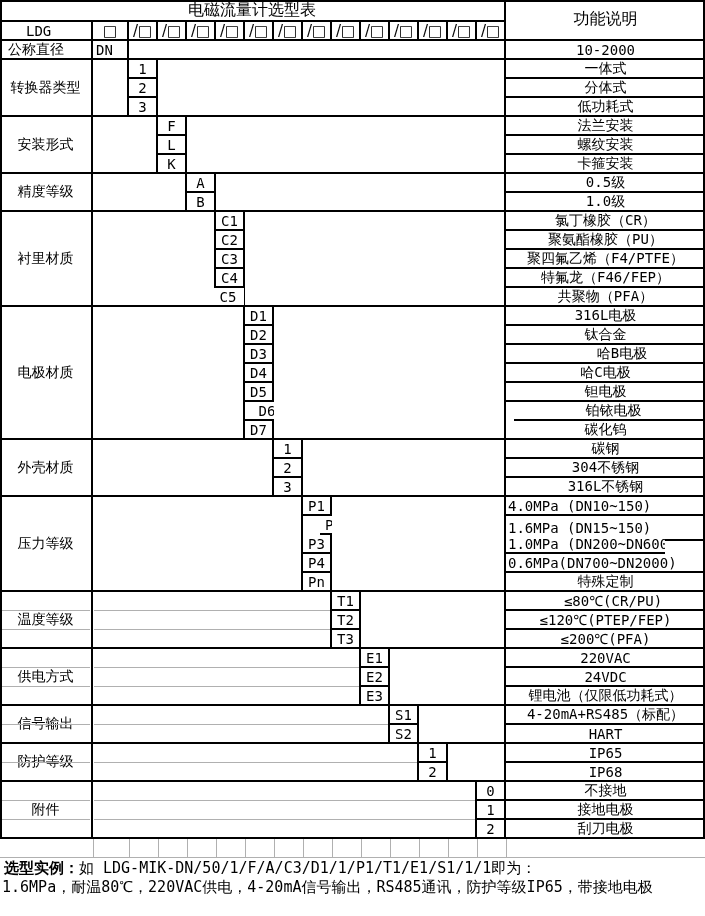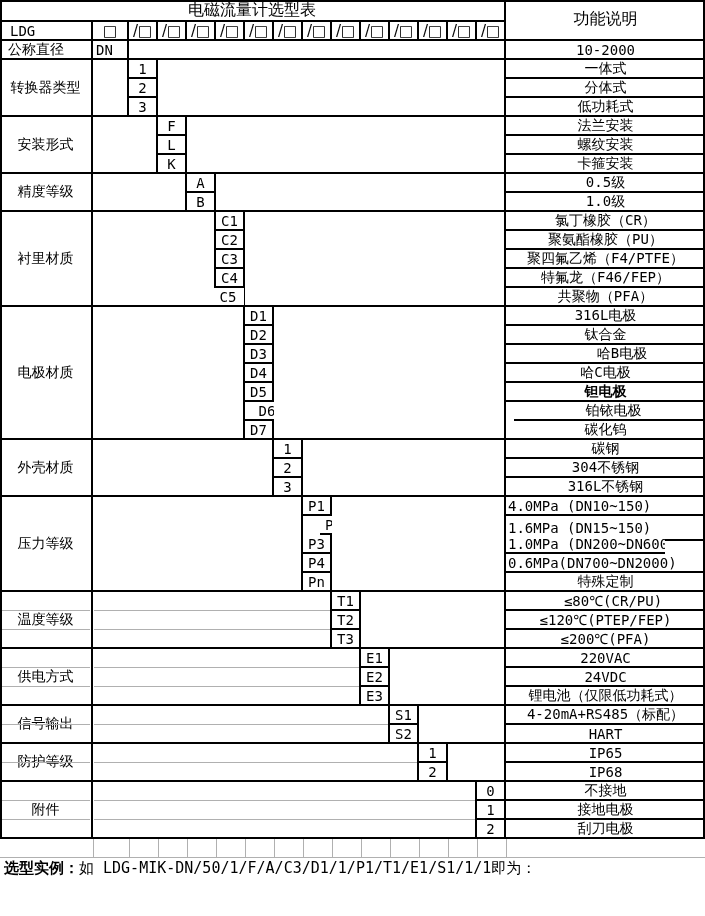--- a/index.html
+++ b/index.html
@@ -3,21 +3,21 @@
 <meta charset="utf-8">
 <style>
   html,body{margin:0;padding:0;background:#ffffff;}
   #stage{position:relative;width:705px;height:916px;background:#ffffff;overflow:hidden;
          font-family:"Liberation Sans","DejaVu Sans",sans-serif;color:#000;}
   .cell{position:absolute;box-sizing:border-box;background:#ffffff;display:flex;align-items:center;
         justify-content:center;font-size:14px;white-space:nowrap;overflow:hidden;z-index:1;}
   .br{border-right:2px solid #000;}
   .bb{border-bottom:2px solid #000;}
   .left{justify-content:flex-start;}
-  .pl10{padding-left:10px;} .pl8{padding-left:8px;} .pl3{padding-left:3px;} .pl2{padding-left:2px;}
+  .pl10{padding-left:26px;} .pl8{padding-left:8px;} .pl3{padding-left:3px;} .pl2{padding-left:2px;}
   .mono{font-family:"DejaVu Sans Mono","Liberation Mono",monospace;}
   .boxes{font-family:"DejaVu Sans","Liberation Sans",sans-serif;font-size:15px;}
   .title-cell{left:0;top:0;width:506px;height:22px;font-size:16px;}
   .func-head{left:506px;top:0;width:199px;height:41px;font-size:16px;}
   #frame{position:absolute;left:0;top:0;width:705px;height:839px;box-sizing:border-box;
          border:2px solid #000;z-index:3;pointer-events:none;}
   .artline{position:absolute;height:1px;z-index:2;pointer-events:none;}
   .spacer-v{position:absolute;width:1px;top:839px;height:18px;z-index:1;}
   .spacer-h{position:absolute;left:0;width:705px;height:1px;top:857px;z-index:1;}
   .footer{position:absolute;left:0;top:858px;width:705px;height:58px;font-size:15px;line-height:19px;
@@ -99,21 +99,21 @@
       <div class="cell br bb mono" style="left: 245px; top: 345px; width: 29px; height: 19px;">D3</div>
       <div class="cell br bb mono" style="left: 245px; top: 364px; width: 29px; height: 19px;">D4</div>
       <div class="cell br bb mono" style="left: 245px; top: 383px; width: 29px; height: 19px;">D5</div>
       <div class="cell br bb mono" style="left: 245px; top: 402px; width: 46px; height: 19px;">D6</div>
       <div class="cell br bb mono" style="left: 245px; top: 421px; width: 29px; height: 19px;">D7</div>
       <div class="cell br bb" style="left: 274px; top: 307px; width: 232px; height: 133px;"></div>
       <div class="cell bb mono" style="left: 506px; top: 307px; width: 199px; height: 19px;">316L电极</div>
       <div class="cell bb mono" style="left: 506px; top: 326px; width: 199px; height: 19px;">钛合金</div>
       <div class="cell bb mono" style="left: 506px; top: 345px; width: 232px; height: 19px;">哈B电极</div>
       <div class="cell bb mono" style="left: 506px; top: 364px; width: 199px; height: 19px;">哈C电极</div>
-      <div class="cell bb mono" style="left: 506px; top: 383px; width: 199px; height: 19px; font-weight: bold;">钽电极</div>
+      <div class="cell bb mono" style="left: 506px; top: 383px; width: 199px; height: 19px;">钽电极</div>
       <div class="cell bb mono" style="left: 506px; top: 402px; width: 199px; height: 19px; margin-left: 8px;">铂铱电极</div>
       <div class="cell bb mono" style="left: 506px; top: 421px; width: 199px; height: 19px;">碳化钨</div>
       <div class="cell br bb" style="left: 0px; top: 440px; width: 93px; height: 57px;">外壳材质</div>
       <div class="cell br bb" style="left: 93px; top: 440px; width: 181px; height: 57px;"></div>
       <div class="cell br bb mono" style="left: 274px; top: 440px; width: 29px; height: 19px;">1</div>
       <div class="cell br bb mono" style="left: 274px; top: 459px; width: 29px; height: 19px;">2</div>
       <div class="cell br bb mono" style="left: 274px; top: 478px; width: 29px; height: 19px;">3</div>
       <div class="cell br bb" style="left: 303px; top: 440px; width: 203px; height: 57px;"></div>
       <div class="cell bb mono" style="left: 506px; top: 440px; width: 199px; height: 19px;">碳钢</div>
       <div class="cell bb mono" style="left: 506px; top: 459px; width: 199px; height: 19px;">304不锈钢</div>
@@ -204,14 +204,15 @@
       <div class="spacer-v" style="left: 419px; background: rgb(176, 176, 176);"></div>
       <div class="spacer-v" style="left: 448px; background: rgb(176, 176, 176);"></div>
       <div class="spacer-v" style="left: 477px; background: rgb(176, 176, 176);"></div>
       <div class="spacer-v" style="left: 506px; background: rgb(176, 176, 176);"></div>
       <div class="spacer-h" style="background: rgb(176, 176, 176);"></div>
     </div>
   <div id="frame"></div>
 
   <div class="footer">
     <div class="f-line1"><span class="bold">选型实例：</span><span>如 LDG-MIK-DN/50/1/F/A/C3/D1/1/P1/T1/E1/S1/1/1即为：</span></div>
+    <div class="f-line3">1.6MPa，耐温80℃，220VAC供电，4-20mA信号输出，RS485通讯，防护等级IP65，带接地电极</div>
   </div>
 </div>
 
 </body></html>

